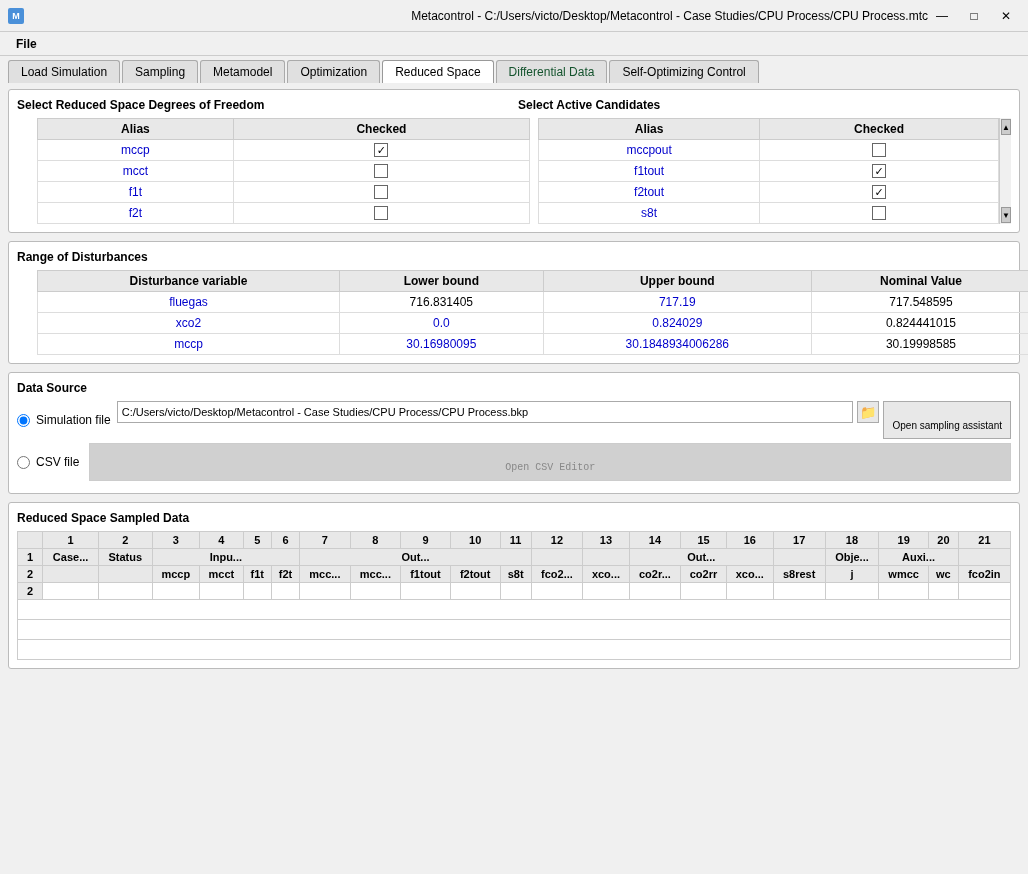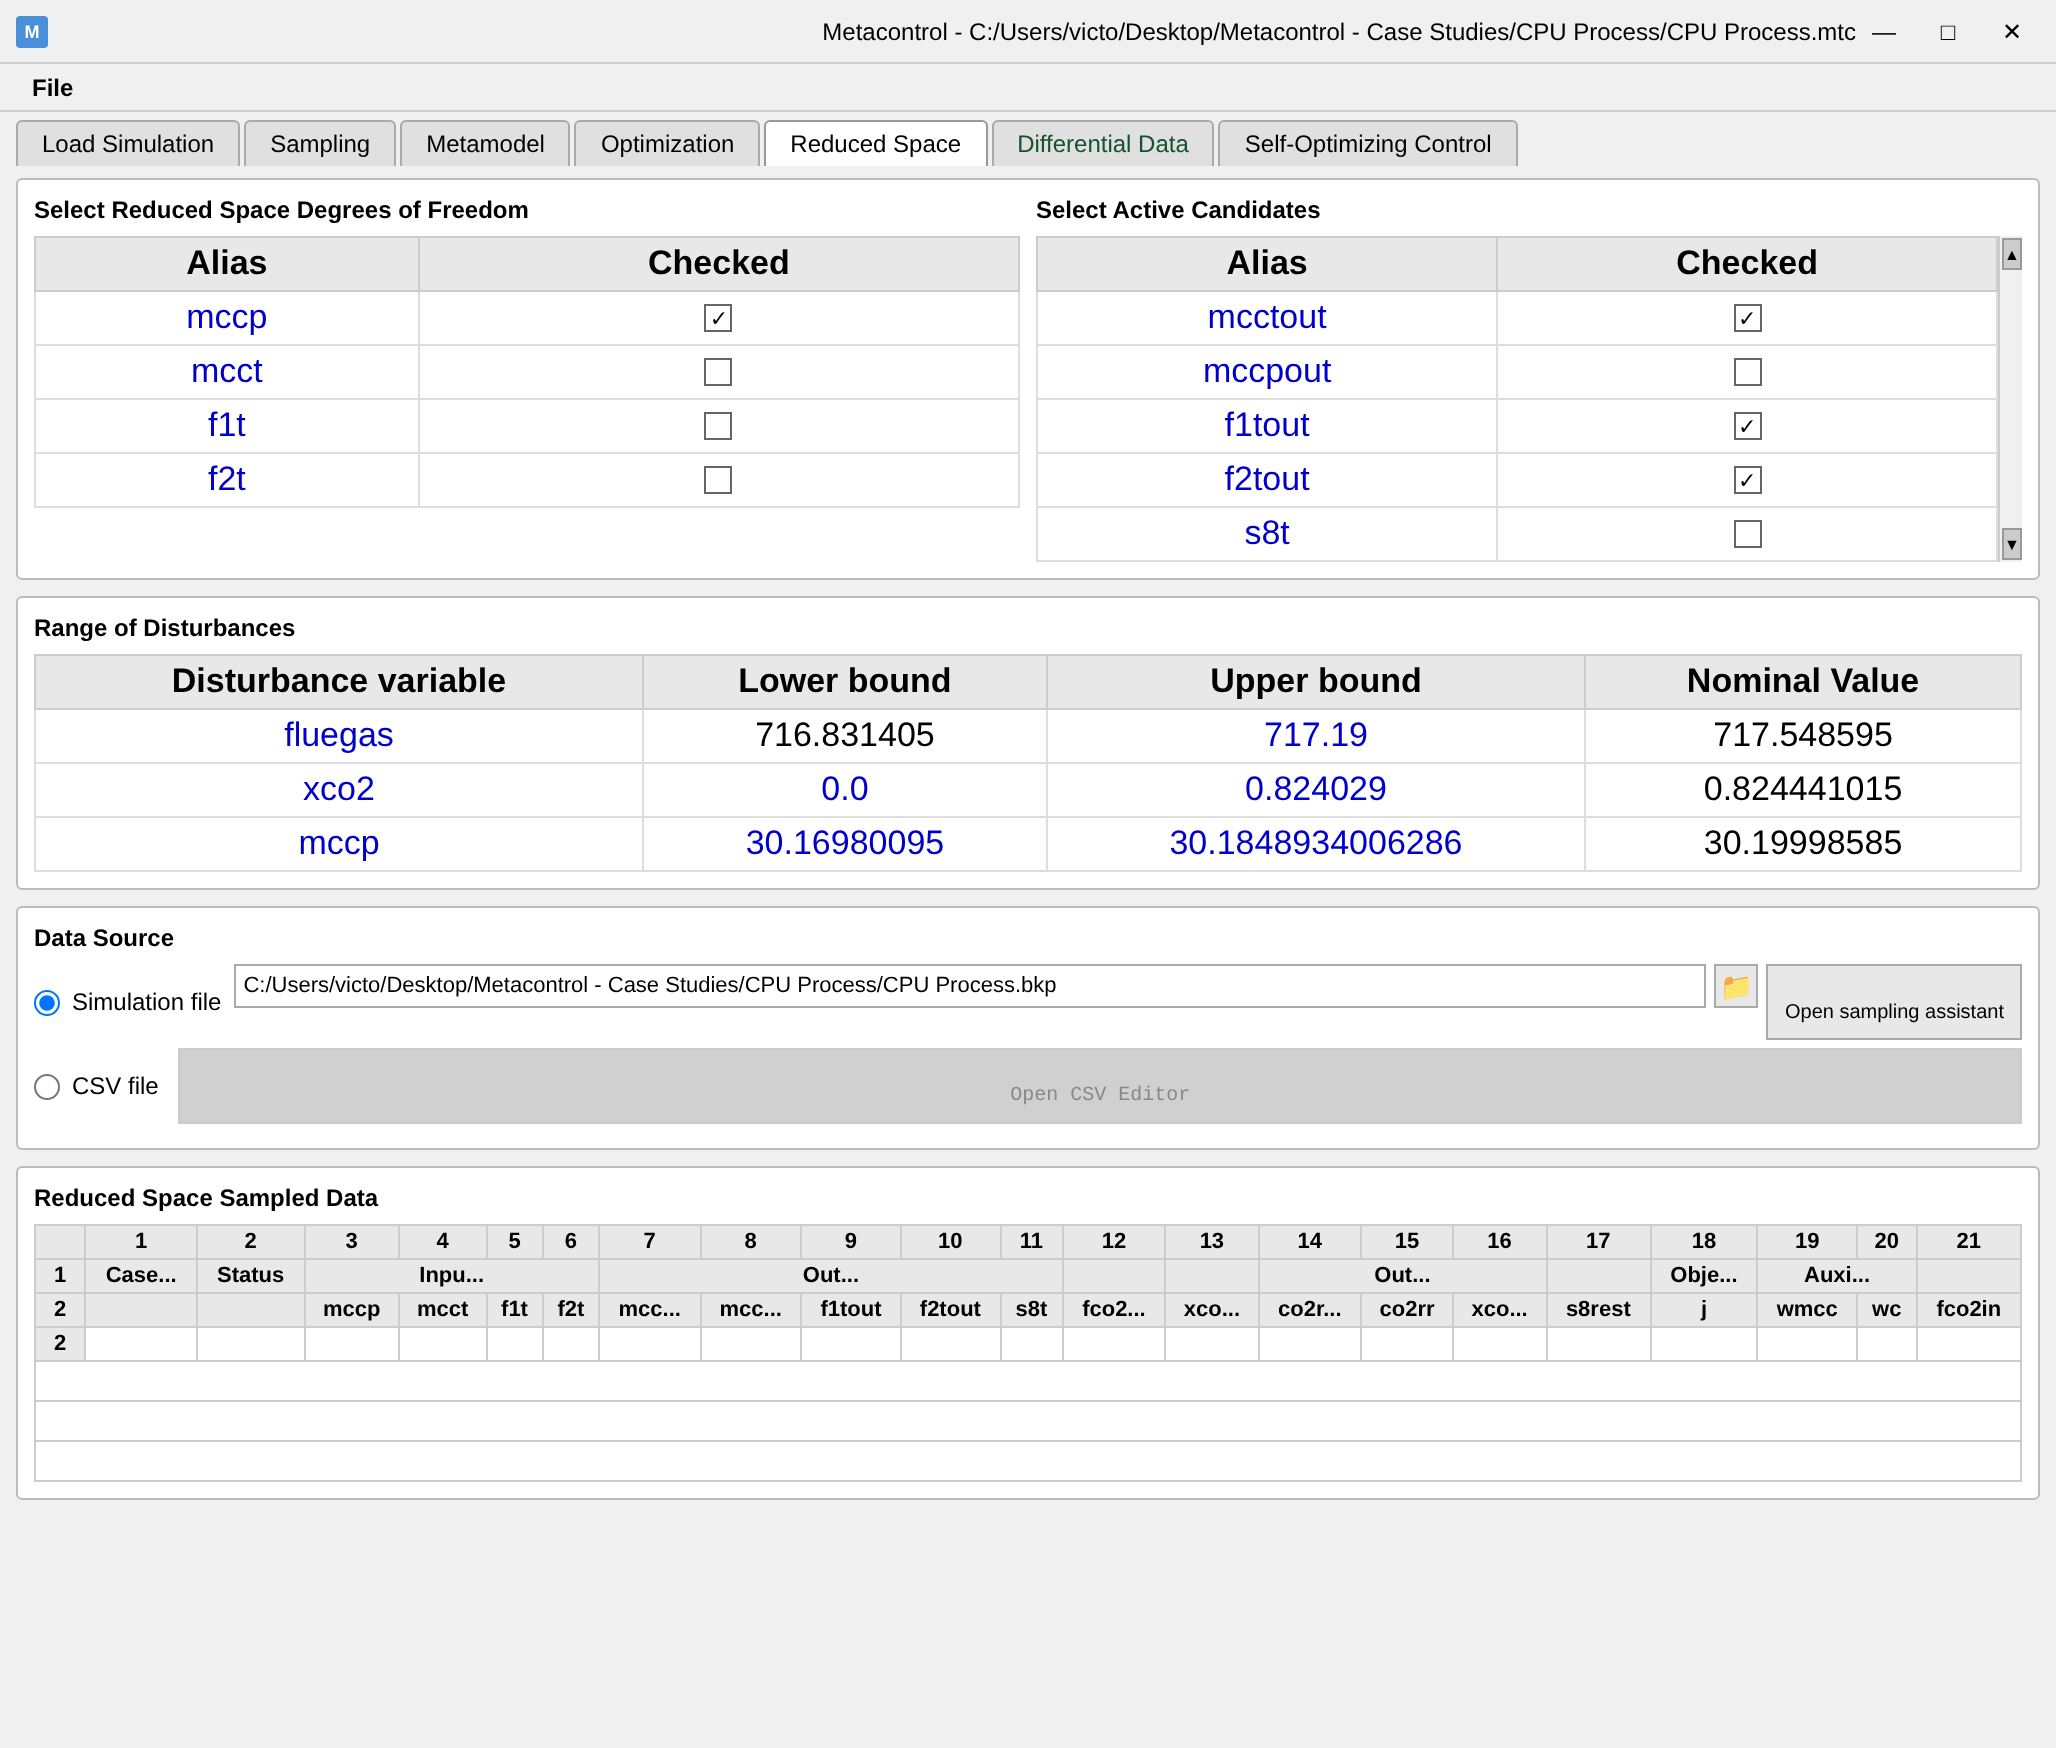--- a/index.html
+++ b/index.html
@@ -87,21 +87,22 @@
       margin-bottom: 6px;
     }
     .two-col {
       display: flex;
       gap: 8px;
     }
     .half { flex: 1; }
     table.data-table {
       width: 100%;
       border-collapse: collapse;
-      font-size: 17px;
+      font-size: 12px;
+      margin-left: 20px;
     }
     table.data-table th {
       background: #e8e8e8;
       border: 1px solid #ccc;
       padding: 3px 6px;
       text-align: center;
       font-weight: bold;
     }
     table.data-table td {
       border: 1px solid #ddd;
@@ -283,28 +284,20 @@
         <div class="panel-title">Select Active Candidates</div>
         <div style="display:flex;">
           <table class="data-table" style="flex:1;">
             <thead>
               <tr>
                 <th>Alias</th>
                 <th>Checked</th>
               </tr>
             </thead>
             <tbody>
-              <tr>
-                <td class="blue-text">mcctout</td>
-                <td>
-                    <div class="checkbox-cell">
-                      <div class="cb checked"></div>
-                    </div>
-                  </td>
-              </tr>
               <tr>
                 <td class="blue-text">mccpout</td>
                 <td>
                     <div class="checkbox-cell">
                       <div class="cb"></div>
                     </div>
                   </td>
               </tr>
               <tr>
                 <td class="blue-text">f1tout</td>

